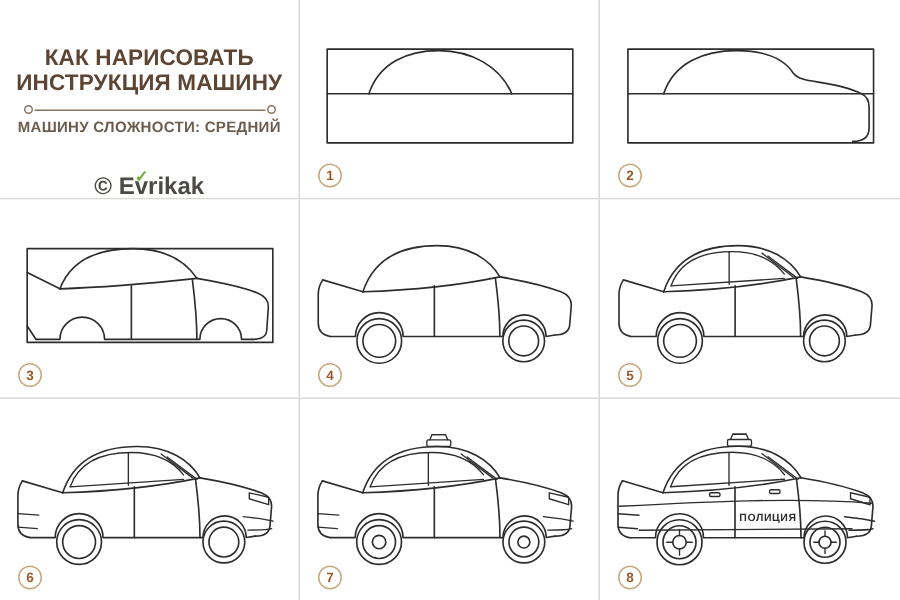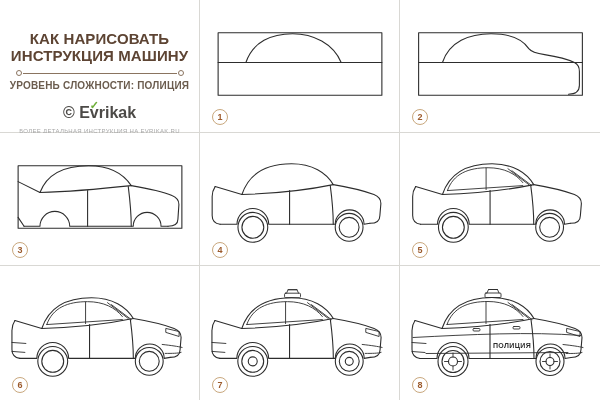--- a/index.html
+++ b/index.html
@@ -49,40 +49,40 @@
     background:#8a7460; margin:8px auto 6px;
   }
   .divider::before, .divider::after {
     content:""; position:absolute; top:-2.5px;
     width:4px; height:4px; border:1px solid #8a7460;
     border-radius:50%; background:#fff;
   }
   .divider::before { left:-7px; }
   .divider::after  { right:-7px; }
   .subtitle { color:#6b5c4e; font-size:10px; font-weight:bold; letter-spacing:0.2px; }
-  .logo { margin-top:13px; color:#4c4a47; font-size:16px; font-weight:bold; }
+  .logo { margin-top:25px; color:#4c4a47; font-size:16px; font-weight:bold; }
   .logo .v { position:relative; display:inline-block; }
   .logo .v::after {
     content:"✓"; position:absolute; left:0px; top:-5px;
     color:#6fae3a; font-size:11px; font-weight:bold;
   }
   .footer-note { margin-top:6px; color:#a8a8a8; font-size:6px; letter-spacing:0.3px; }
 </style>
 </head>
 <body>
 
 <div class="board">
 
   <div class="cell title-cell">
     <div class="title">
       <div>КАК НАРИСОВАТЬ</div>
       <div>ИНСТРУКЦИЯ МАШИНУ</div>
     </div>
     <div class="divider"></div>
-    <div class="subtitle">УРОВЕНЬ СЛОЖНОСТИ: ПОЛИЦИЯ</div>
+    <div class="subtitle">МАШИНУ СЛОЖНОСТИ: СРЕДНИЙ</div>
     <div class="logo"><span>© E</span><span class="v">v</span><span>rikak</span></div>
     <div class="footer-note">БОЛЕЕ ДЕТАЛЬНАЯ ИНСТРУКЦИЯ НА EVRIKAK.RU</div>
   </div>
 
   <div class="cell">
     <svg class="step" viewBox="0 0 200 133">
       <g class="stroke">
         <rect x="18" y="33" width="165" height="63"></rect>
         <path d="M18,63 L183,63"></path>
         <path d="M46,63 C53,42 72,34 93,34 C114,34 134,44 142,63"></path>

